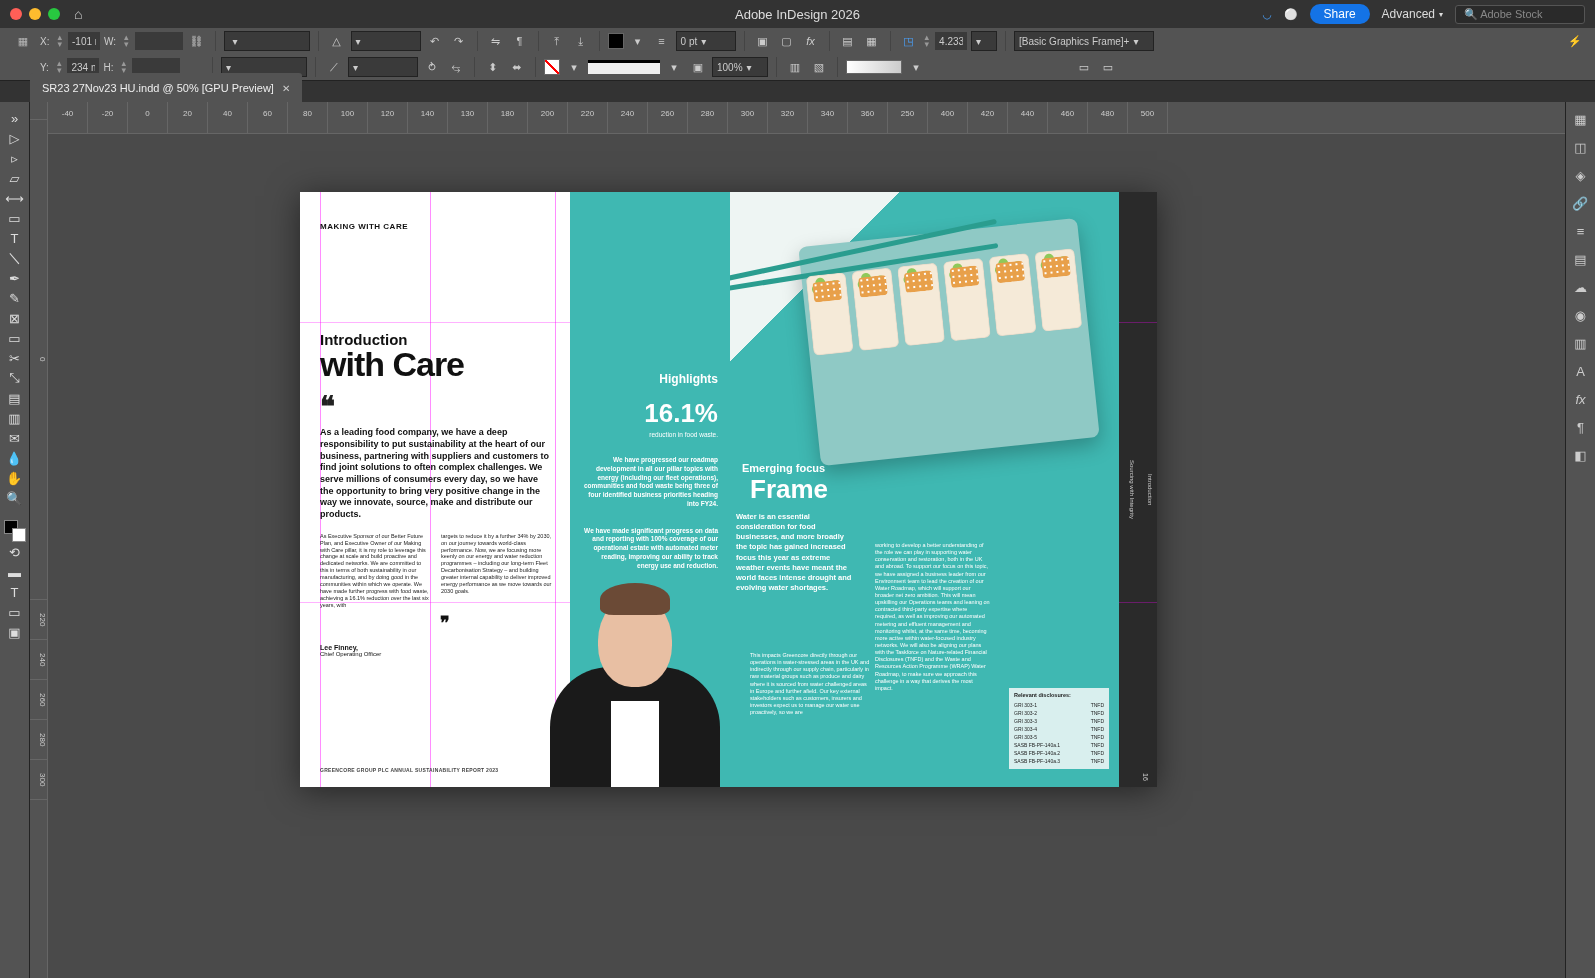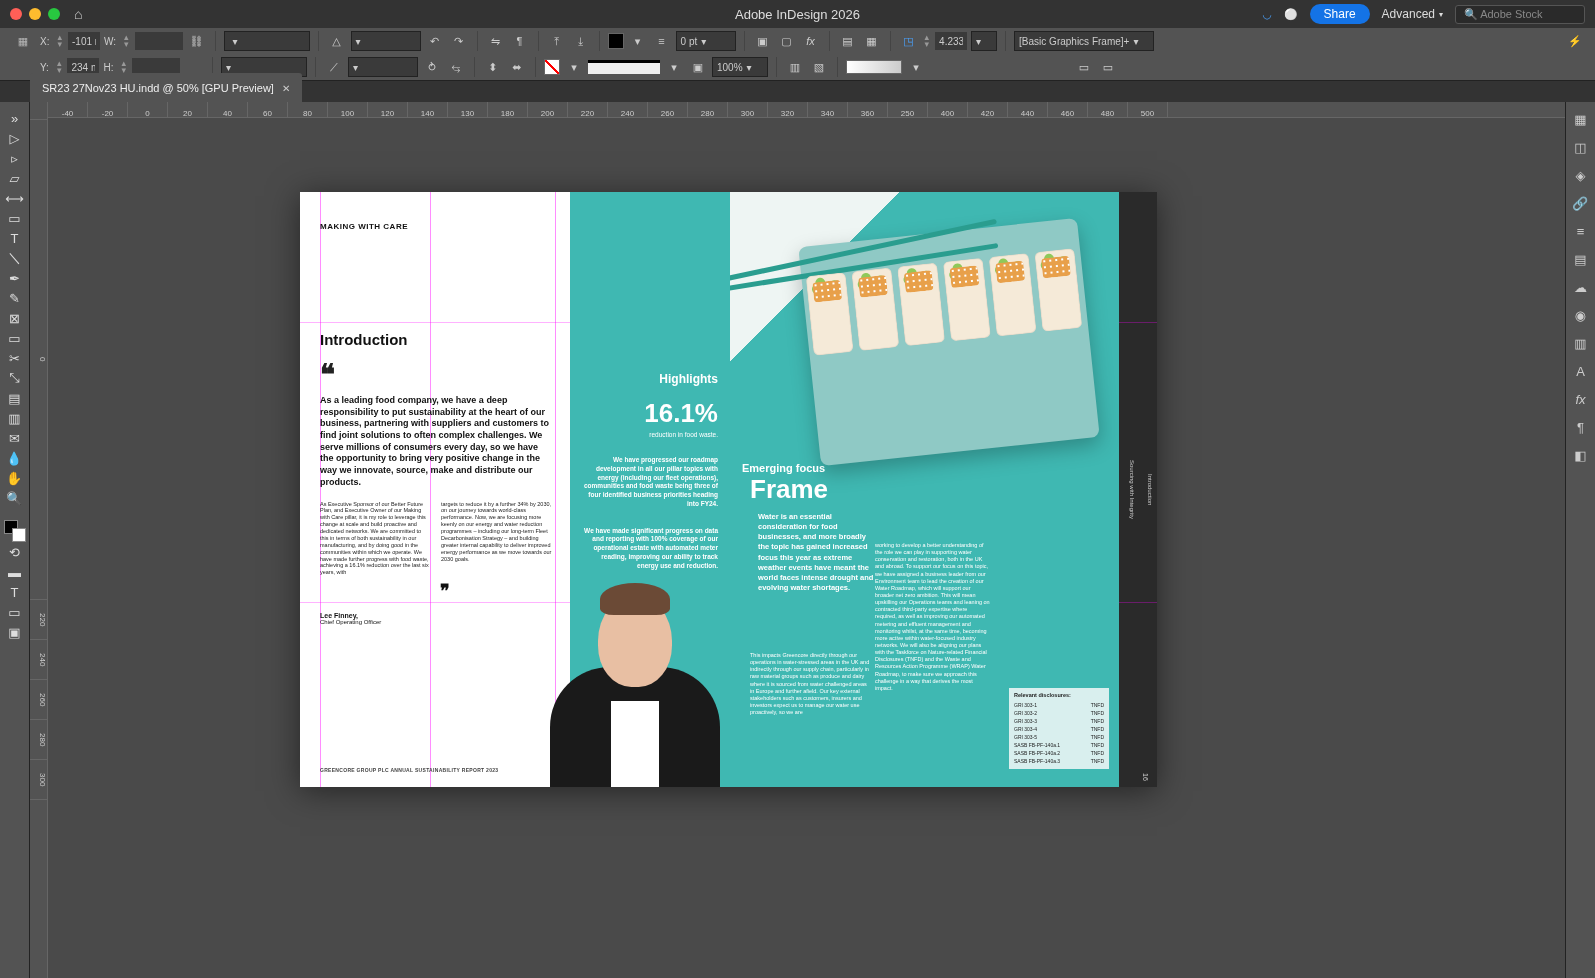--- a/index.html
+++ b/index.html
@@ -43,21 +43,21 @@
 .main { position:absolute; top:102px; bottom:0; left:0; right:0; display:flex; }
 .tools-left { width:30px; background:#535353; border-right:1px solid #222; display:flex; flex-direction:column; align-items:center; padding-top:6px; gap:0; }
 .tools-left .tbtn { width:28px; height:20px; display:flex; align-items:center; justify-content:center; color:#ddd; font-size:13px; }
 .tools-left .swatch-stack{ margin-top:12px; position:relative; width:22px; height:22px;}
 .sw-fill{position:absolute;top:0;left:0;width:14px;height:14px;background:#000;border:1px solid #888}
 .sw-stroke{position:absolute;bottom:0;right:0;width:14px;height:14px;background:#fff;border:1px solid #888}
 .panels-right { width:30px; background:#535353; border-left:1px solid #222; display:flex; flex-direction:column; align-items:center; padding-top:6px; gap:6px;}
 .panels-right .pbtn{width:22px;height:22px;color:#ccc;display:flex;align-items:center;justify-content:center;font-size:13px}
 
 .canvas-wrap { flex:1; background:#4a4a4a; position:relative; overflow:hidden; }
-.ruler-h { position:absolute; top:0; left:18px; right:0; height:16px; background:#535353; border-bottom:1px solid #666; display:flex; }
+.ruler-h { position:absolute; top:0; left:18px; right:0; height:32px; background:#535353; border-bottom:1px solid #666; display:flex; }
 .ruler-h .tick{ width:40px; font-size:8px; color:#ccc; text-align:center; border-right:1px solid #666; padding-top:7px;}
 .ruler-v { position:absolute; top:18px; left:0; width:18px; bottom:0; background:#535353; border-right:1px solid #666; display:flex; flex-direction:column;}
 .ruler-v .tick{ height:40px; font-size:8px; color:#ccc; writing-mode:vertical-rl; text-align:center; border-bottom:1px solid #666; padding-left:5px;}
 
 
 .spread { position:absolute; top:90px; left:270px; width:857px; height:595px; background:#fff; box-shadow:0 4px 30px rgba(0,0,0,.5); display:flex; }
 .page-left { width:270px; padding:30px 18px 20px 20px; position:relative; color:#111;}
 .page-mid { width:160px; background:#3fb8b2; color:#fff; padding:180px 12px 20px; font-size:7px; text-align:right; position:relative;}
 .page-right { flex:1; background:#3fb8b2; color:#fff; position:relative; overflow:hidden; }
 .page-tab { width:38px; background:#2a2a2a; color:#ccc; font-size:6px; writing-mode:vertical-rl; text-orientation:mixed; padding:30px 4px; display:flex; flex-direction:column; gap:12px; align-items:center;}
@@ -76,21 +76,21 @@
 .sig-title{font-size:6px}
 .footer-line{position:absolute;bottom:14px;left:20px;font-size:5px;letter-spacing:.3px;font-weight:700;color:#444}
 
 .mid-hl{font-size:12px;font-weight:700;text-align:right}
 .mid-pct{font-size:26px;font-weight:900;text-align:right;color:#fff;margin-top:12px}
 .mid-sub{font-size:6.5px;text-align:right;margin-top:2px}
 .mid-para{font-size:6.5px;font-weight:700;text-align:right;margin-top:18px;line-height:1.35}
 
 .r-emerging{font-size:11px;font-weight:700;position:absolute;left:12px;top:270px}
 .r-water{font-size:26px;font-weight:900;position:absolute;left:20px;top:282px}
-.r-lead{font-size:7.5px;font-weight:700;line-height:1.35;position:absolute;left:28px;top:320px;width:120px}
+.r-lead{font-size:7.5px;font-weight:700;line-height:1.35;position:absolute;left:6px;top:320px;width:120px}
 .r-col1{position:absolute;left:20px;top:460px;width:120px;font-size:5.5px;line-height:1.3}
 .r-col2{position:absolute;left:145px;top:350px;width:115px;font-size:5.5px;line-height:1.3}
 
 .disc-box{position:absolute;right:10px;bottom:18px;width:100px;background:#d9efee;color:#222;font-size:5px;padding:4px 5px}
 .disc-box h4{font-size:5.5px;font-weight:700;margin-bottom:3px}
 .disc-row{display:flex;justify-content:space-between;padding:1px 0}
 .pgnum{position:absolute;right:8px;bottom:6px;font-size:7px}
 
 
 .headshot{position:absolute;bottom:0;left:240px;width:190px;height:230px;}
@@ -309,20 +309,21 @@
       <div class="guide-v" style="left:430px"></div>
       <div class="guide-v" style="left:445px"></div>
       <div class="guide-v" style="left:565px"></div>
       <div class="guide-v" style="left:680px"></div>
       <div class="guide-h" style="top:130px"></div>
       <div class="guide-h" style="top:410px"></div>
 
       <div class="page-left">
         <div class="eyebrow">MAKING WITH CARE</div>
         <div class="h-intro">Introduction</div>
+        <div class="h-big">with Care</div>
         <div class="quote-mark">❝</div>
         <div class="lead-p">As a leading food company, we have a deep responsibility to put sustainability at the heart of our business, partnering with suppliers and customers to find joint solutions to often complex challenges. We serve millions of consumers every day, so we have the opportunity to bring very positive change in the way we innovate, source, make and distribute our products.</div>
         <div class="cols2">
           <div>As Executive Sponsor of our Better Future Plan, and Executive Owner of our Making with Care pillar, it is my role to leverage this change at scale and build proactive and dedicated networks. We are committed to this in terms of both sustainability in our manufacturing, and by doing good in the communities within which we operate.
 
 We have made further progress with food waste, achieving a 16.1% reduction over the last six years, with</div>
           <div>targets to reduce it by a further 34% by 2030, on our journey towards world-class performance.
 
 Now, we are focusing more keenly on our energy and water reduction programmes – including our long-term Fleet Decarbonisation Strategy – and building greater internal capability to deliver improved energy performance as we move towards our 2030 goals.</div>
         </div>

